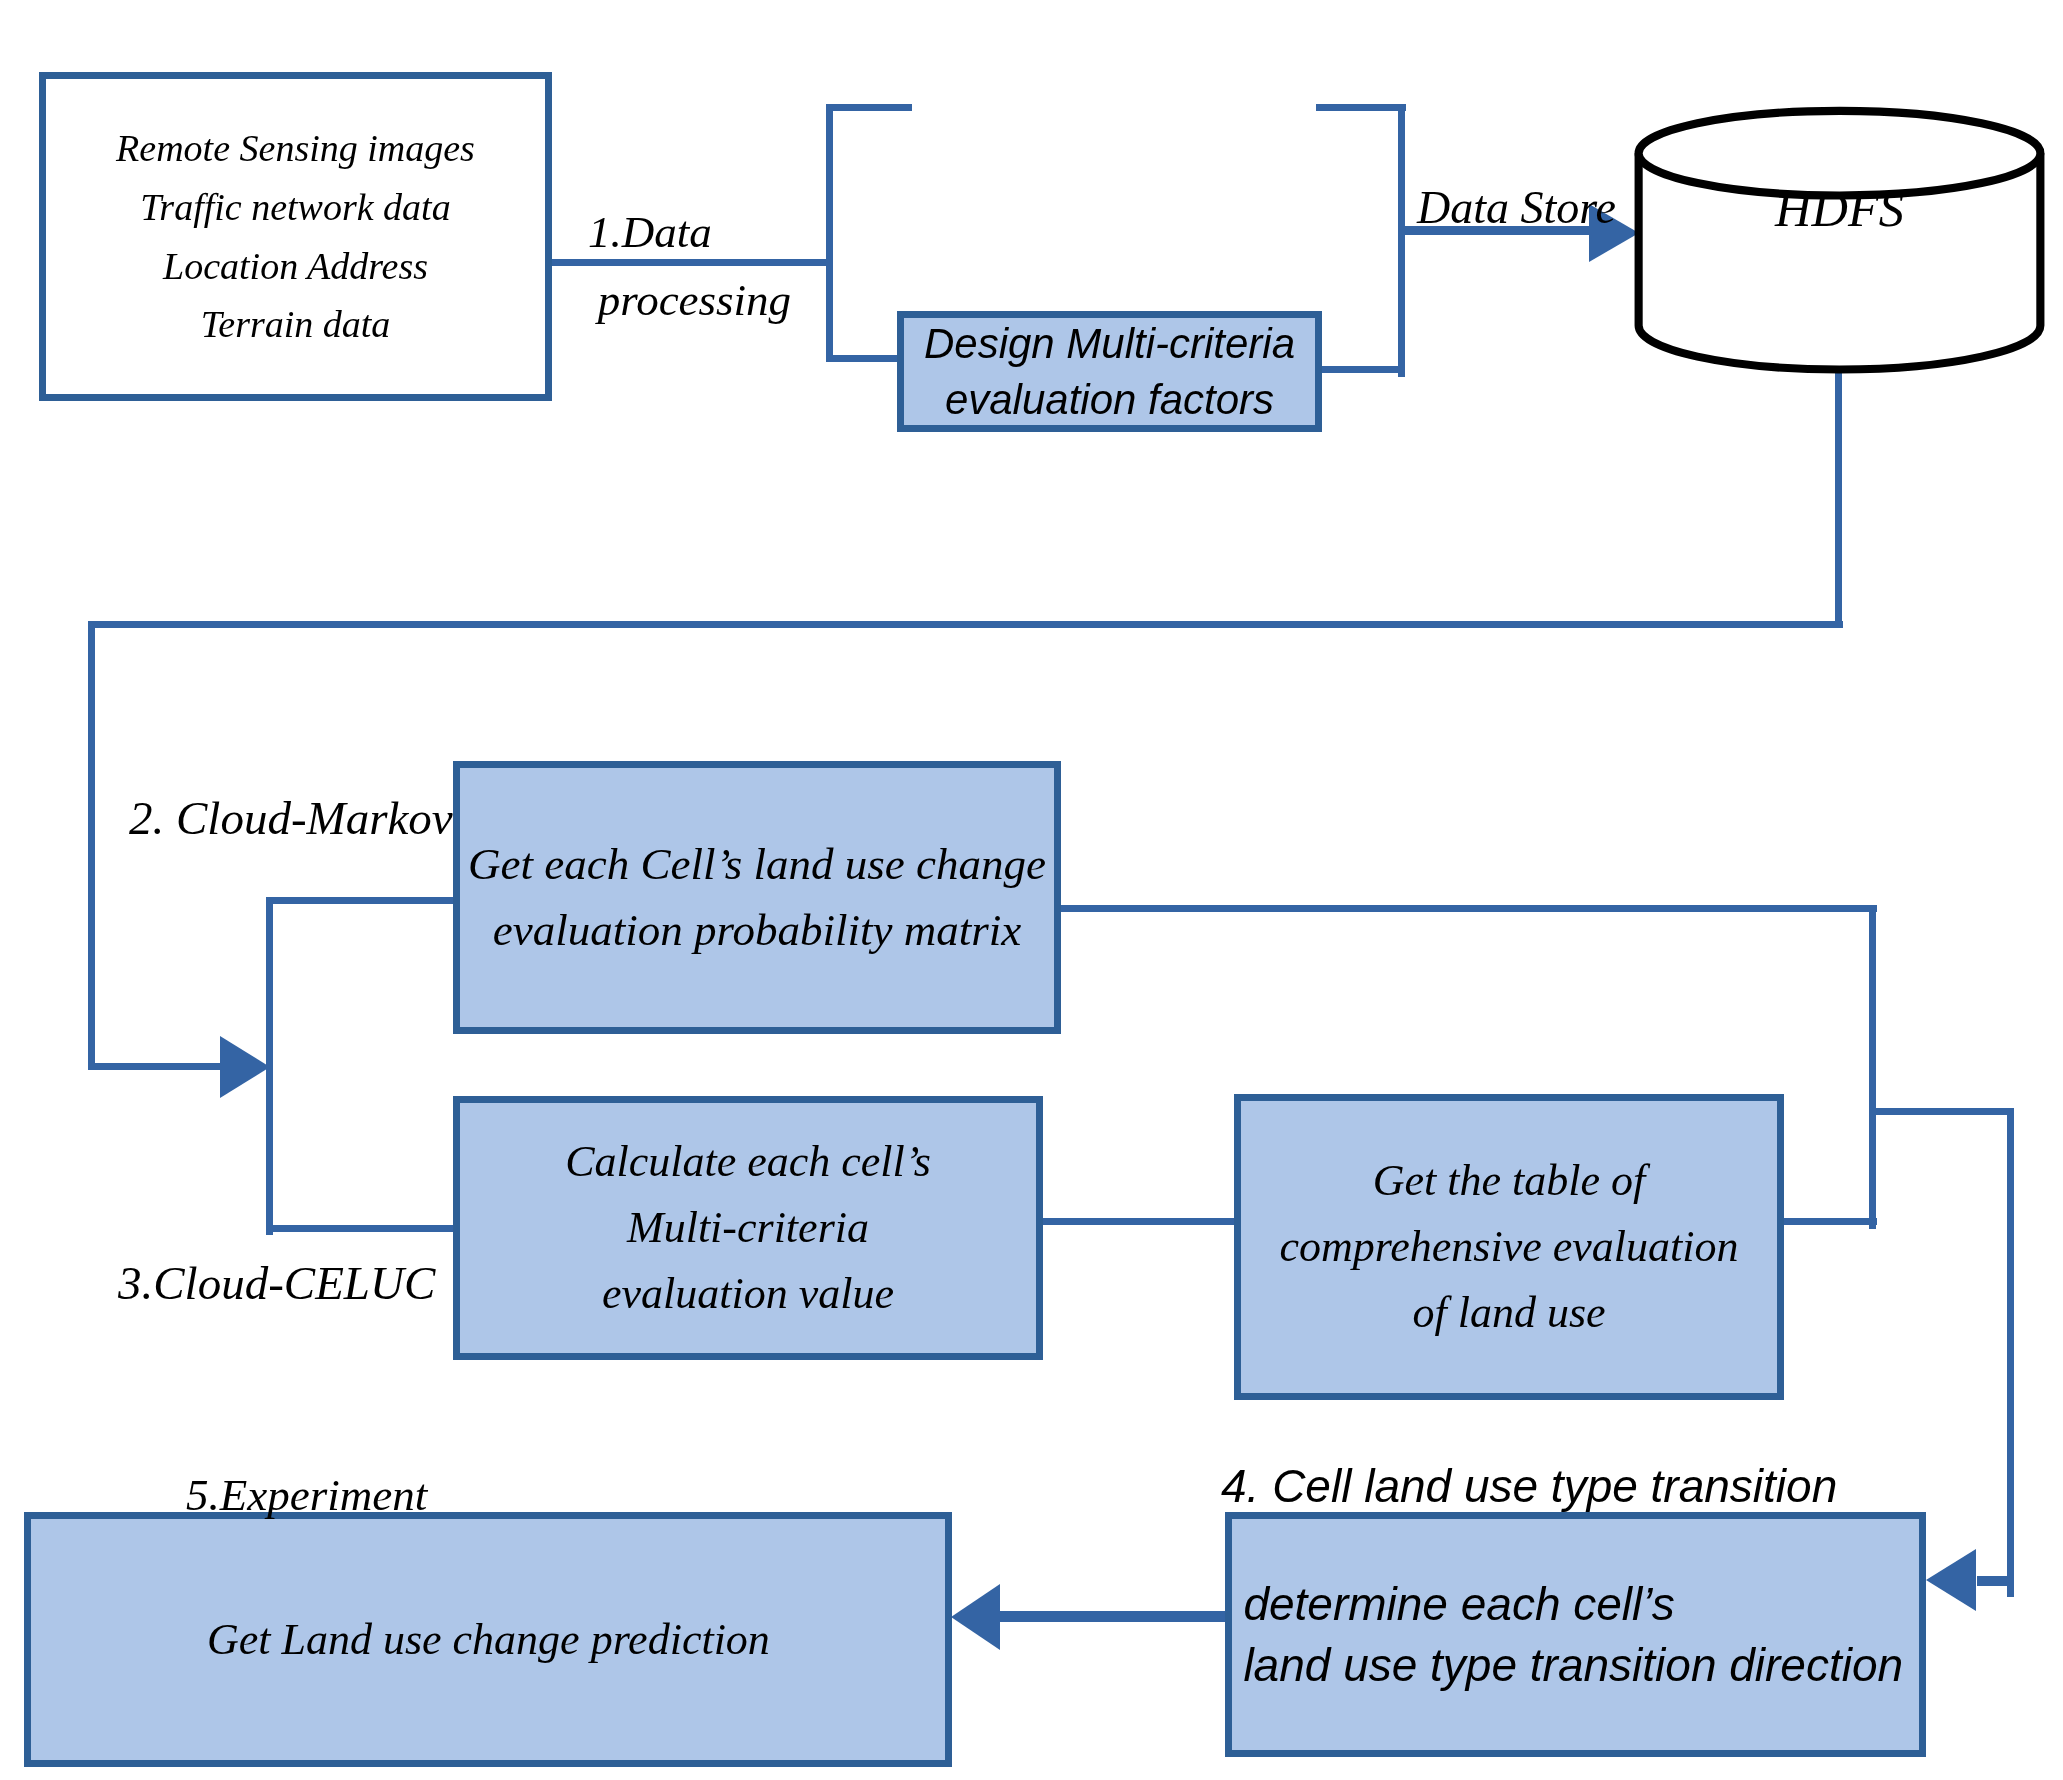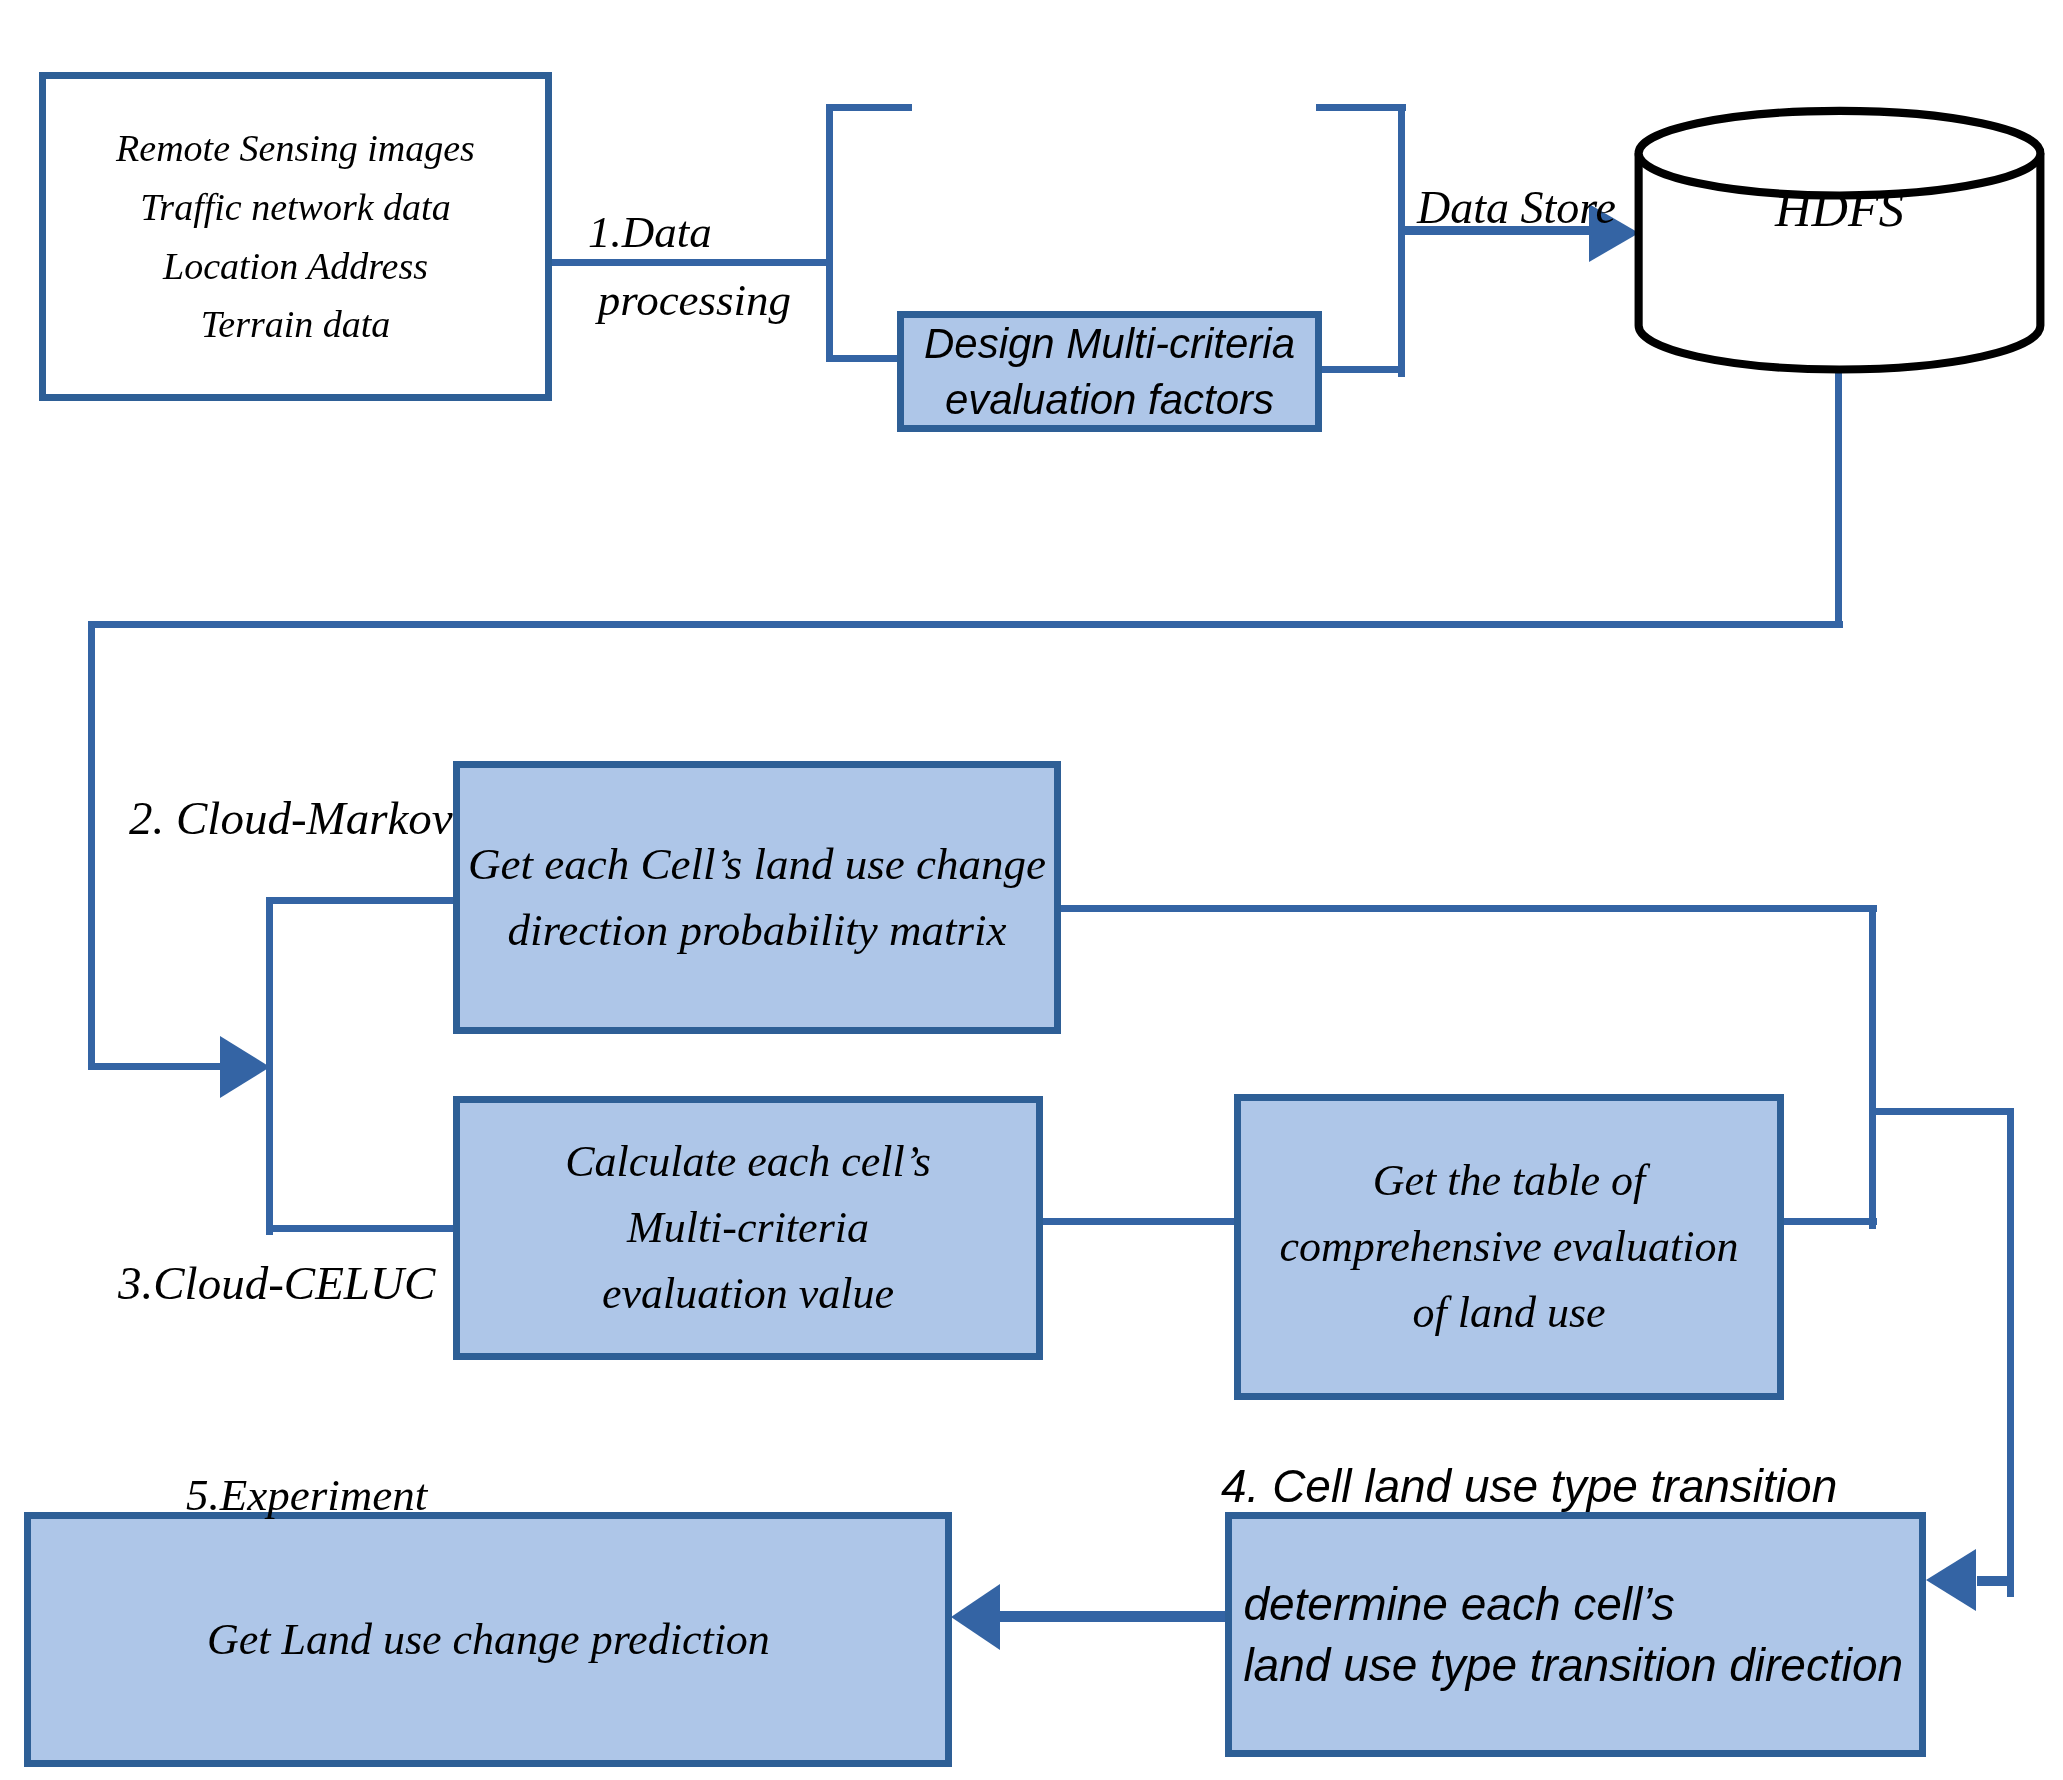--- a/index.html
+++ b/index.html
@@ -89,21 +89,21 @@
   </div>
 
 
   <div class="box sans" style="left:897px;top:311px;width:425px;height:121px;font-size:42px;line-height:1.22;justify-content:space-between;">
     <div class="ln">Design Multi-criteria</div>
     <div class="ln">evaluation factors</div>
   </div>
 
   <div class="box serif" style="left:453px;top:761px;width:608px;height:273px;font-size:45px;line-height:1.45;">
     <div class="ln">Get each Cell’s land use change</div>
-    <div class="ln">direction probability matrix</div>
+    <div class="ln">evaluation probability matrix</div>
   </div>
 
   <div class="box serif" style="left:453px;top:1096px;width:590px;height:264px;font-size:44px;line-height:1.5;">
     <div class="ln">Calculate each cell’s</div>
     <div class="ln">Multi-criteria</div>
     <div class="ln">evaluation value</div>
   </div>
 
   <div class="box serif" style="left:1234px;top:1094px;width:550px;height:306px;font-size:44px;line-height:1.5;">
     <div class="ln">Get the table of</div>

